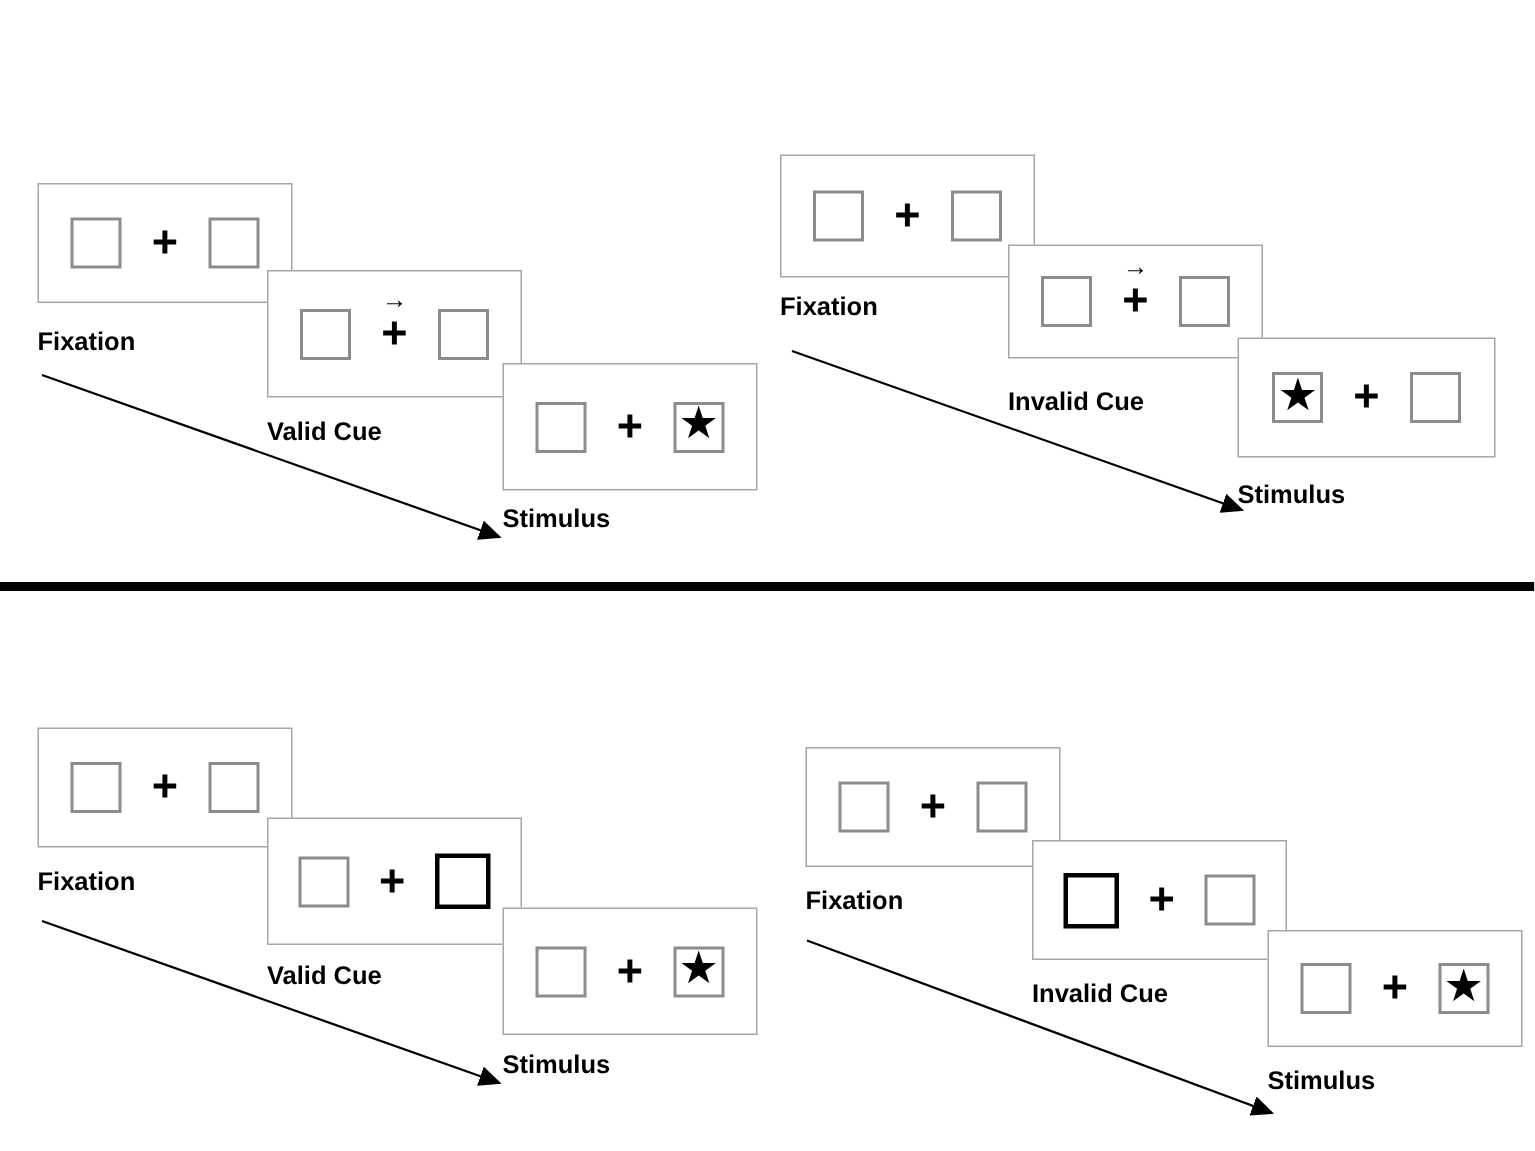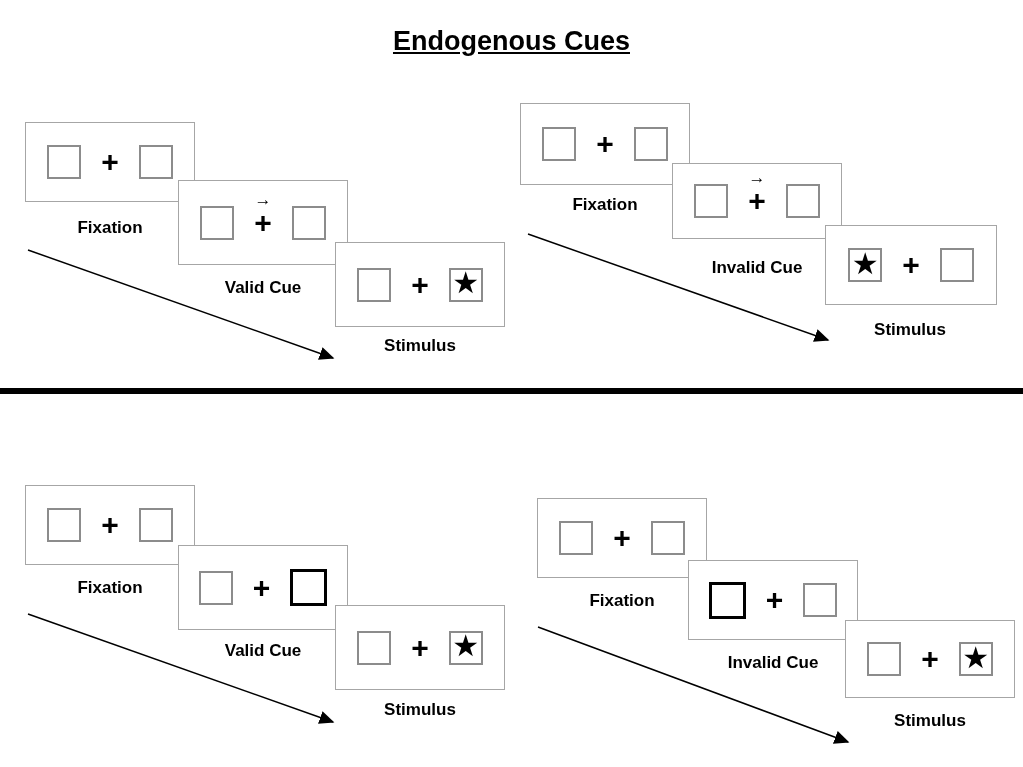--- a/index.html
+++ b/index.html
@@ -24,38 +24,37 @@
   }
   .box.bold { border:3px solid #000000; width:37px; height:37px; }
   .star { font-size:30px; line-height:1; color:#000; margin-top:-3px; }
   .plus-wrap { position:relative; display:flex; align-items:center; justify-content:center; }
   .plus { font-size:30px; line-height:1; font-weight:bold; color:#000; }
   .cue-arrow {
     position:absolute; top:-17px; left:50%; transform:translateX(-50%);
     font-size:17px; font-weight:bold; line-height:1; color:#000;
   }
   .panel-label {
-    position:absolute; font-size:17px; font-weight:bold; text-align:center; width:170px;
+    position:absolute; font-size:17px; font-weight:bold; text-align:left; width:170px;
   }
   .arrow-svg { position:absolute; overflow:visible; }
 </style>
 </head>
 <body>
 
 <div class="canvas">
 
   <svg width="0" height="0" style="position:absolute">
     <defs>
       <marker id="arrowhead" markerWidth="11" markerHeight="9" refX="9" refY="4.5" orient="auto">
         <path d="M0,0 L10,4.5 L0,9 z" fill="#000"></path>
       </marker>
     </defs>
   </svg>
 
-  <div class="section-title" style="top:26px;">Endogenous Cues</div>
 
   <div class="panel" style="left:25px; top:122px; width:170px; height:80px;">
     <span class="box"></span>
     <span class="plus-wrap">
       <span class="plus">+</span>
     </span>
     <span class="box"></span>
   </div>
   <div class="panel-label" style="left:25px; top:218px;">Fixation</div>
 

